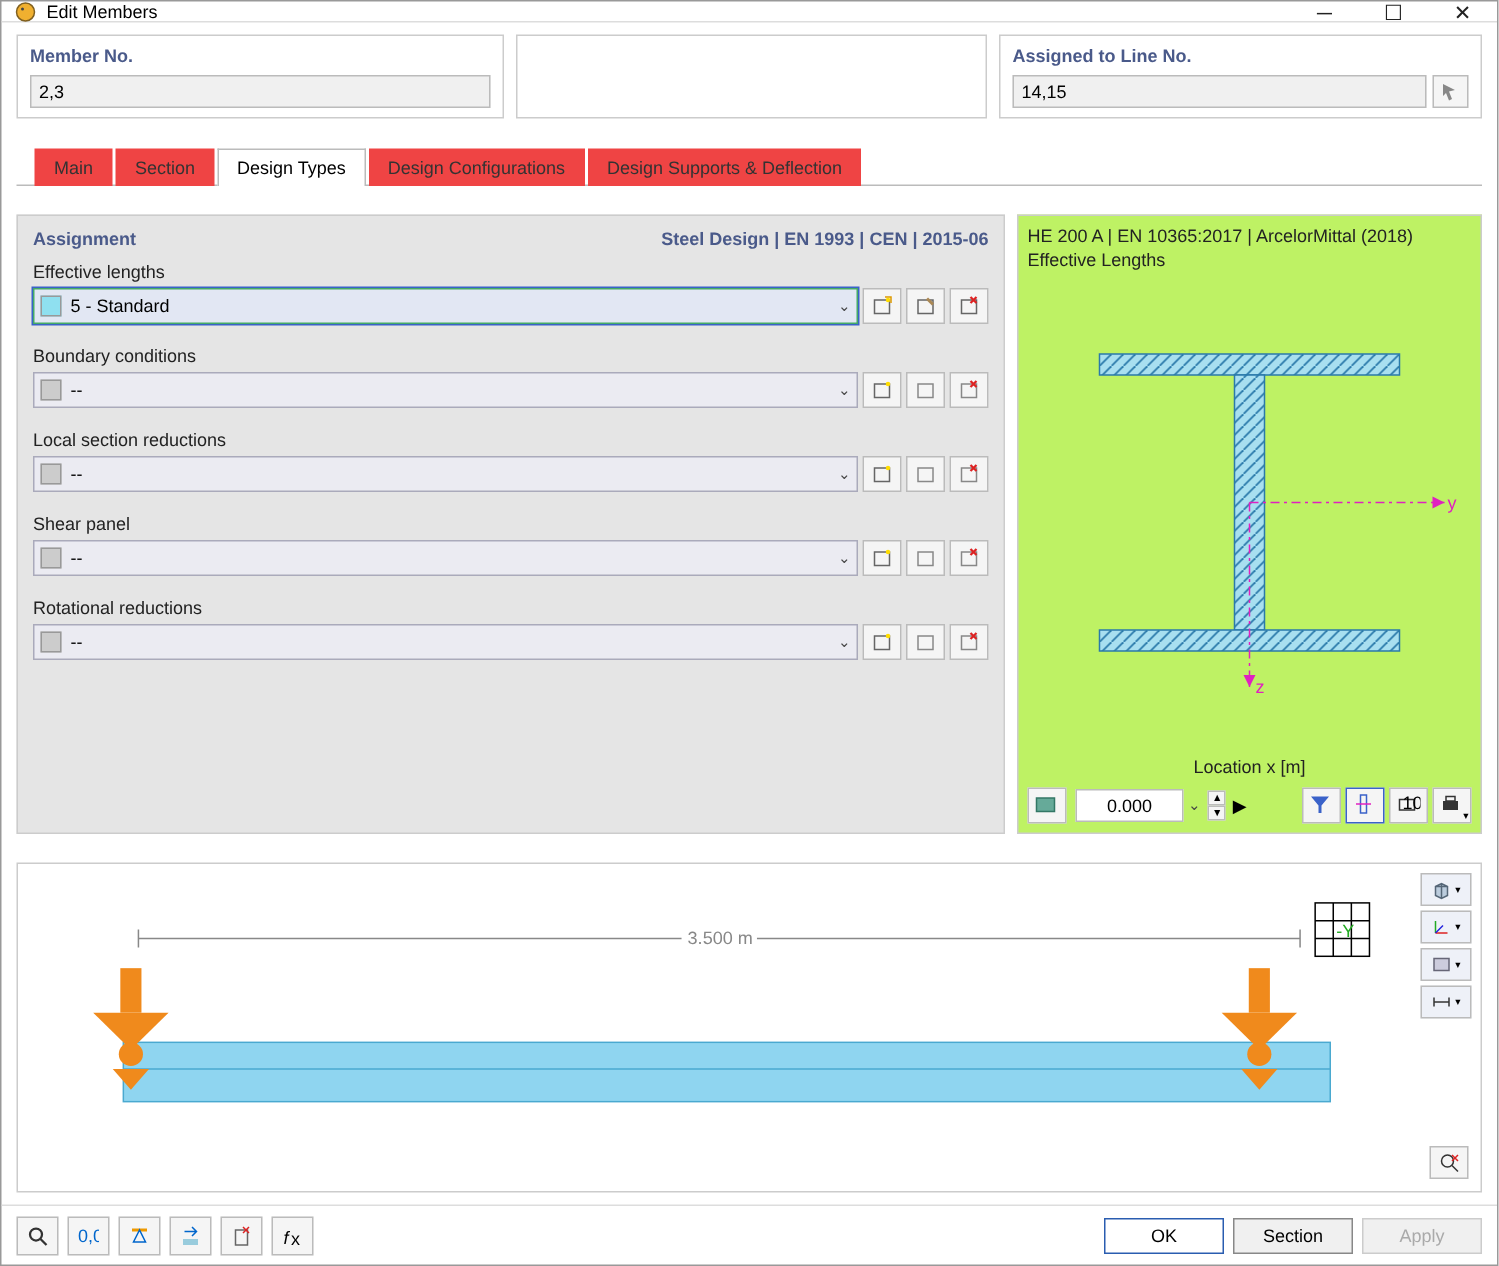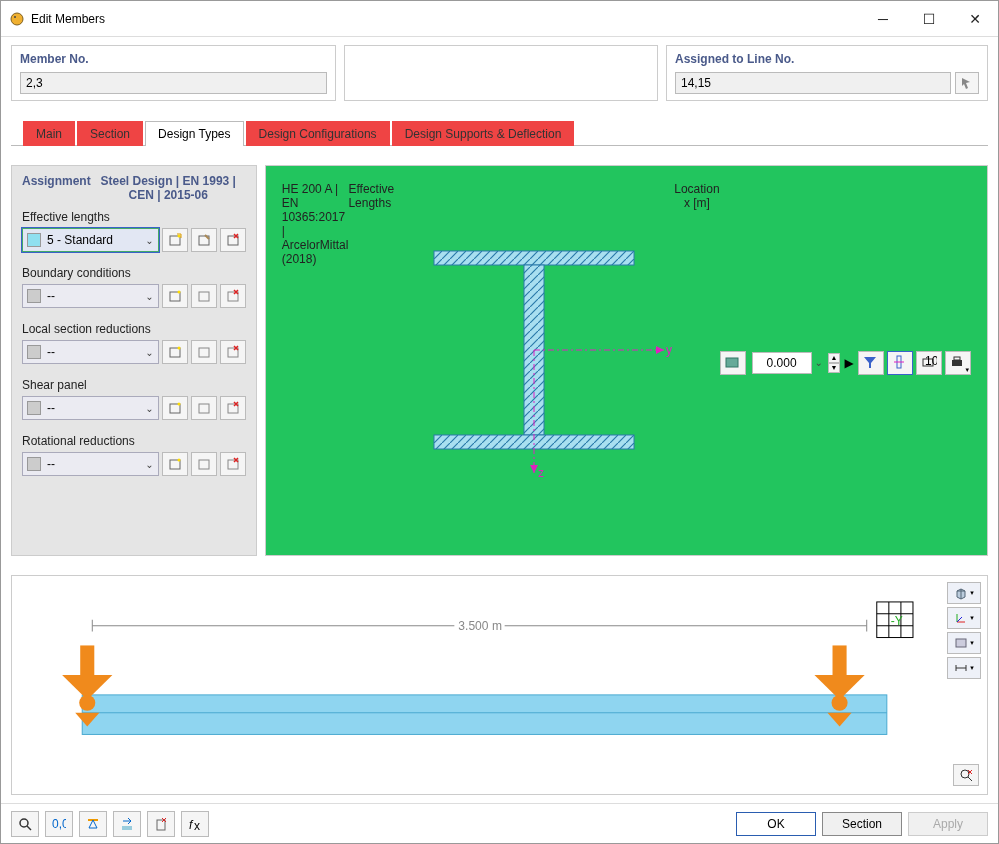--- a/index.html
+++ b/index.html
@@ -1,59 +1,59 @@
 <!DOCTYPE html>
 <html><head>
 <meta charset="utf-8">
 <style>
 *{box-sizing:border-box;margin:0;padding:0;font-family:"Segoe UI",Tahoma,sans-serif;font-size:12px}
 body{background:#fff;width:999px;height:844px;border:1px solid #999;display:flex;flex-direction:column}
-.titlebar{height:36px;display:flex;align-items:center;padding:0 0 0 8px;border-bottom:1px solid #ddd}
+.titlebar{height:14px;display:flex;align-items:center;padding:0 0 0 8px;border-bottom:1px solid #ddd}
 .titlebar .ico{width:16px;height:16px;margin-right:6px}
 .titlebar .t{flex:1}
 .winbtns{display:flex;height:100%}
 .winbtn{width:46px;display:flex;align-items:center;justify-content:center;font-size:14px;color:#222}
 .content{flex:1;padding:8px 10px;display:flex;flex-direction:column;gap:19px}
 .row1{display:flex;gap:8px}
 .panel{border:1px solid #ccc;background:#fff;padding:6px 8px}
 .p-member{flex:0 0 325px}
 .p-blank{flex:1}
 .p-assigned{flex:0 0 310px}
 .lbl{color:#4a5a8a;font-weight:600;margin-bottom:6px}
 .txt{width:100%;height:22px;border:1px solid #bbb;background:#f0f0f0;padding:0 5px}
 .txt.w{width:276px}
 .assigned-row{display:flex;align-items:center;gap:4px}
 .smbtn{width:24px;height:22px;border:1px solid #bbb;background:#f5f5f5;display:flex;align-items:center;justify-content:center}
 .tabs{display:flex;border-bottom:1px solid #bbb;padding-left:12px;gap:2px}
 .tab{padding:5px 12px;border:1px solid transparent;border-bottom:none;background:#ef4444;color:#333;cursor:pointer;position:relative;top:1px}
 .tab.active{background:#fff;border-color:#bbb;color:#000}
 .row2{flex:1;display:flex;gap:8px;min-height:0}
 .leftpanel{flex:1;border:1px solid #ccc;padding:8px 10px;background:#e5e5e5}
-.rightpanel{flex:0 0 310px;border:1px solid #ccc;padding:16px;background:#22c55e;display:flex;flex-direction:row}
+.rightpanel{flex:0 0 310px;border:1px solid #ccc;padding:6px;background:#bef264;display:flex;flex-direction:column}
 .asshdr{display:flex;justify-content:space-between;margin-bottom:8px}
 .asshdr .a{color:#4a5a8a;font-weight:600}
 .asshdr .b{color:#4a5a8a;font-weight:700;text-align:center}
 .field{margin-bottom:14px}
 .flabel{color:#222;margin-bottom:4px}
 .frow{display:flex;align-items:center;gap:3px}
 .sel{flex:1;height:24px;border:1px solid #aab;background:#ebebf2;display:flex;align-items:center;padding:0 4px;gap:6px}
 .sel.hl{border:1px solid #4a6;outline:1px solid #3a62c9;background:#e2e7f3}
 .swatch{width:14px;height:14px;background:#8fe0f0;border:1px solid #999}
 .swatch.g{background:#ccc}
 .chev{margin-left:auto;color:#444;font-size:10px}
 .ibtn{width:26px;height:24px;border:1px solid #bbb;background:#f5f5f5;display:flex;align-items:center;justify-content:center;position:relative}
 .ibtn svg{width:16px;height:16px}
 .section-info{color:#222;margin-bottom:2px}
 .section-sub{color:#222;margin-bottom:8px}
 .ibeam-area{flex:1;display:flex;align-items:center;justify-content:center;position:relative}
 .loc-row{display:flex;align-items:center;justify-content:space-between;margin-top:4px}
 .loc-left{display:flex;align-items:center;gap:6px}
 .loc-lbl{color:#222;text-align:center;margin-bottom:3px}
 .loc-box{display:flex;flex-direction:column;align-items:center}
-.loc-input{width:60px;height:22px;border:1px solid #bbb;background:#fff;text-align:center}
+.loc-input{width:72px;height:22px;border:1px solid #bbb;background:#fff;text-align:center}
 .stepper{display:flex;flex-direction:column;margin-left:2px}
 .stepb{width:12px;height:10px;border:1px solid #bbb;background:#f5f5f5;font-size:7px;display:flex;align-items:center;justify-content:center;line-height:1}
 .loc-right{display:flex;gap:3px}
 .beam-panel{border:1px solid #ccc;background:#fff;height:220px;position:relative}
 .beam-tools{position:absolute;right:6px;top:6px;display:flex;flex-direction:column;gap:3px}
 .btool{width:34px;height:22px;border:1px solid #bbb;background:#eef1f8;display:flex;align-items:center;justify-content:center}
 .beam-draw{position:absolute;left:30px;right:70px;top:20px;bottom:20px}
 .footer{height:40px;border-top:1px solid #ddd;display:flex;align-items:center;padding:0 10px;gap:6px}
 .footer .spacer{flex:1}
 .fbtn{width:28px;height:26px;border:1px solid #bbb;background:#f5f5f5;display:flex;align-items:center;justify-content:center}

